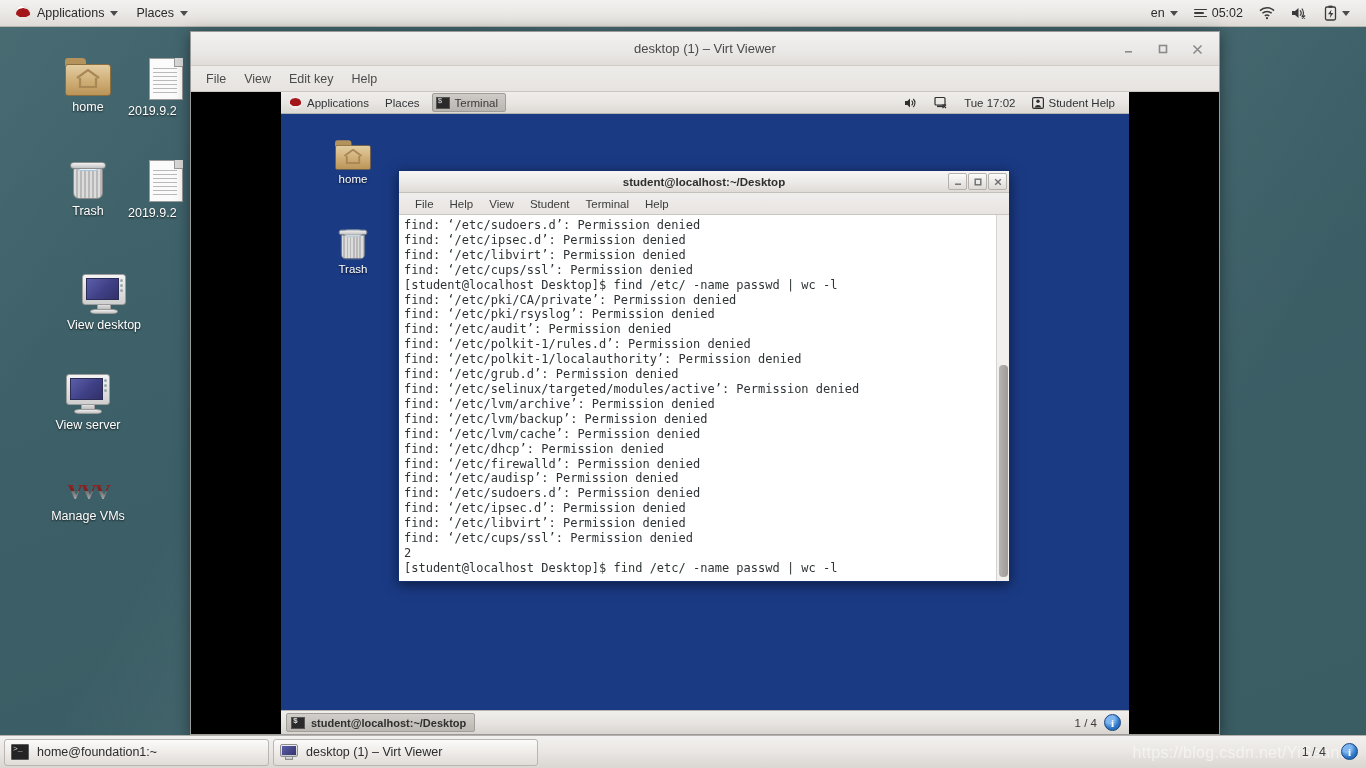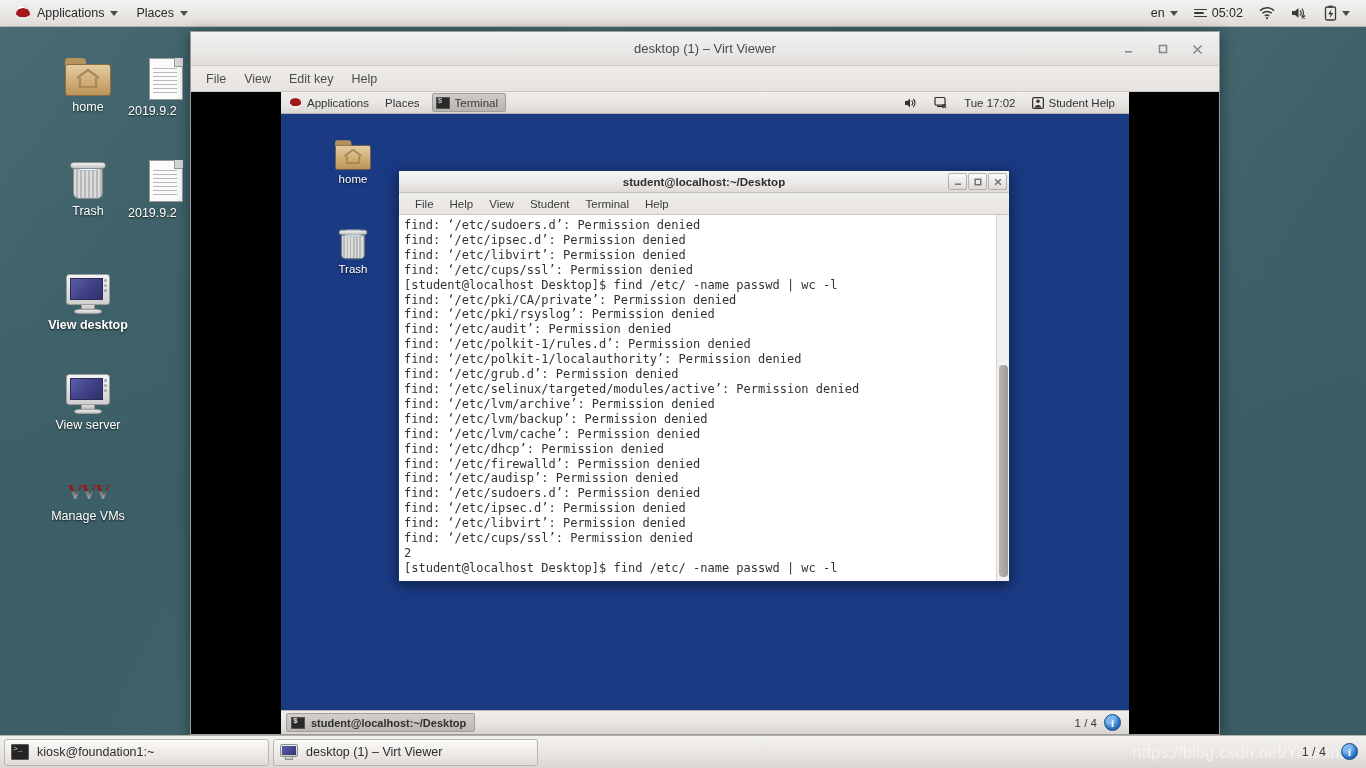--- a/index.html
+++ b/index.html
@@ -447,21 +447,21 @@
         <span class="ln" style="top:18px"></span>
           <span class="ln" style="top:22px"></span>
         <span class="ln" style="top:26px"></span>
           <span class="ln" style="top:30px"></span>
         <span class="ln" style="top:34px"></span>
       </span>
     </span>
     <span class="lbl">2019.9.2</span>
   </div>
 
-  <div class="dicon" style="left:40px; top:264px;font-weight:bold;">
+  <div class="dicon" style="left:56px; top:264px;">
     <span class="glyph">
       <span class="ic-mon">
           <span class="bez"></span>
           <span class="scr"></span>
         <span class="dots">
             <i></i>
             <i></i>
             <i></i>
           </span>
           <span class="stand"></span>
@@ -666,21 +666,21 @@
           </div>
         </div>
 
       </div>
     </div>
   </div>
 
   <div id="outer-taskbar">
     <div class="task-btn w1">
       <span class="term-ico"></span>
-      <span>kiosk@foundation1:~</span>
+      <span>home@foundation1:~</span>
     </div>
     <div class="task-btn w2">
       <span class="mon-ico">
         <span class="b"></span>
           <span class="s"></span>
           <span class="f"></span>
         </span>
       <span>desktop (1) – Virt Viewer</span>
     </div>
     <div id="watermark">https://blog.csdn.net/YiSean96</div>

